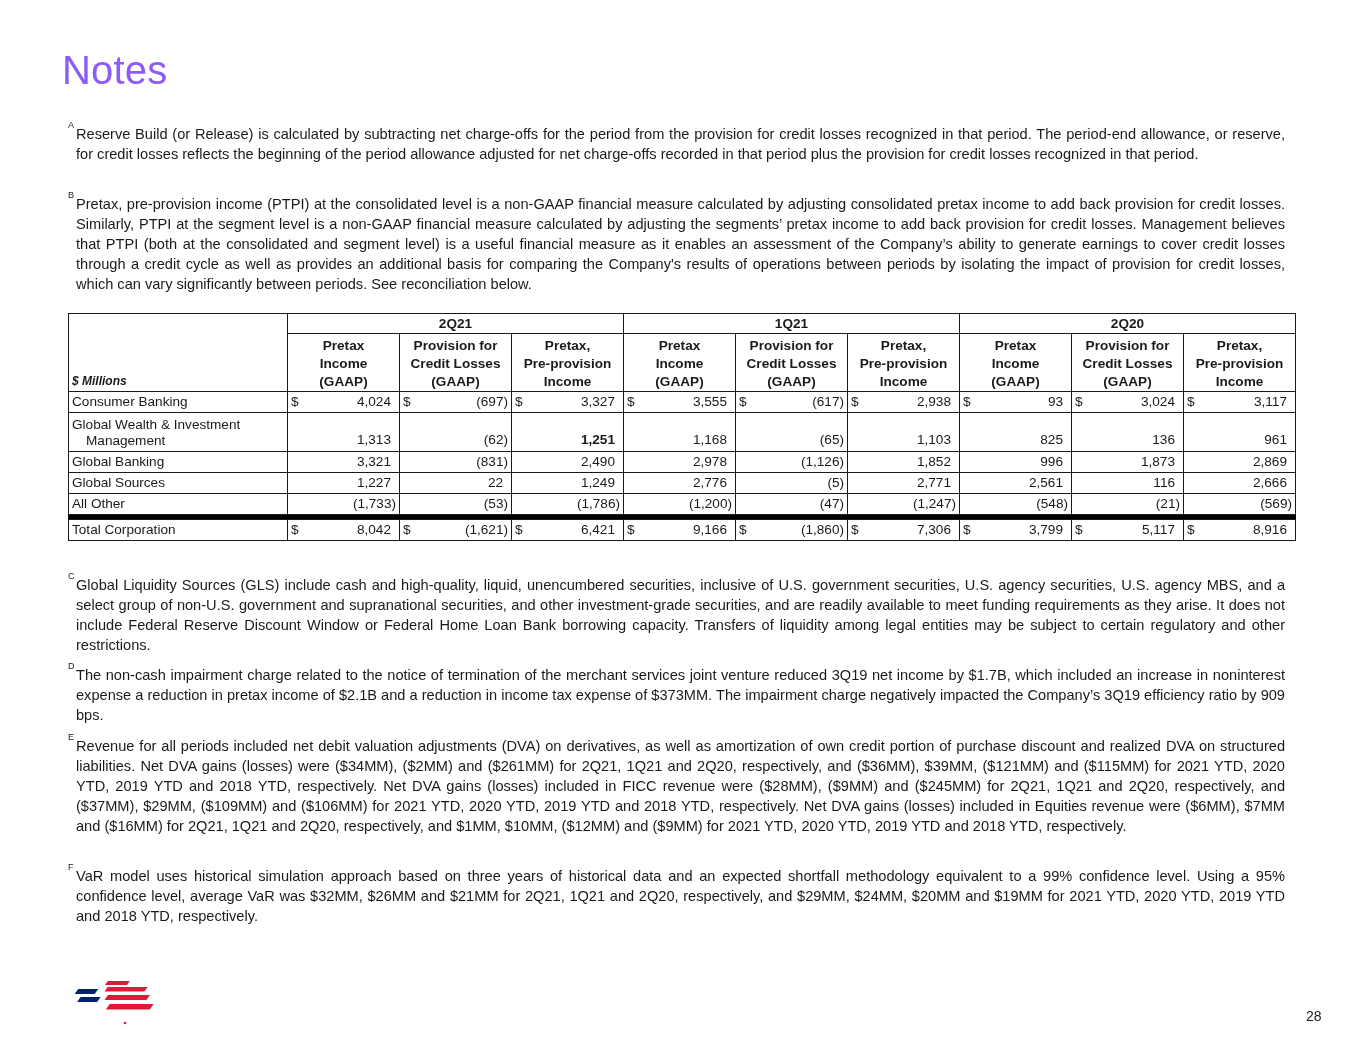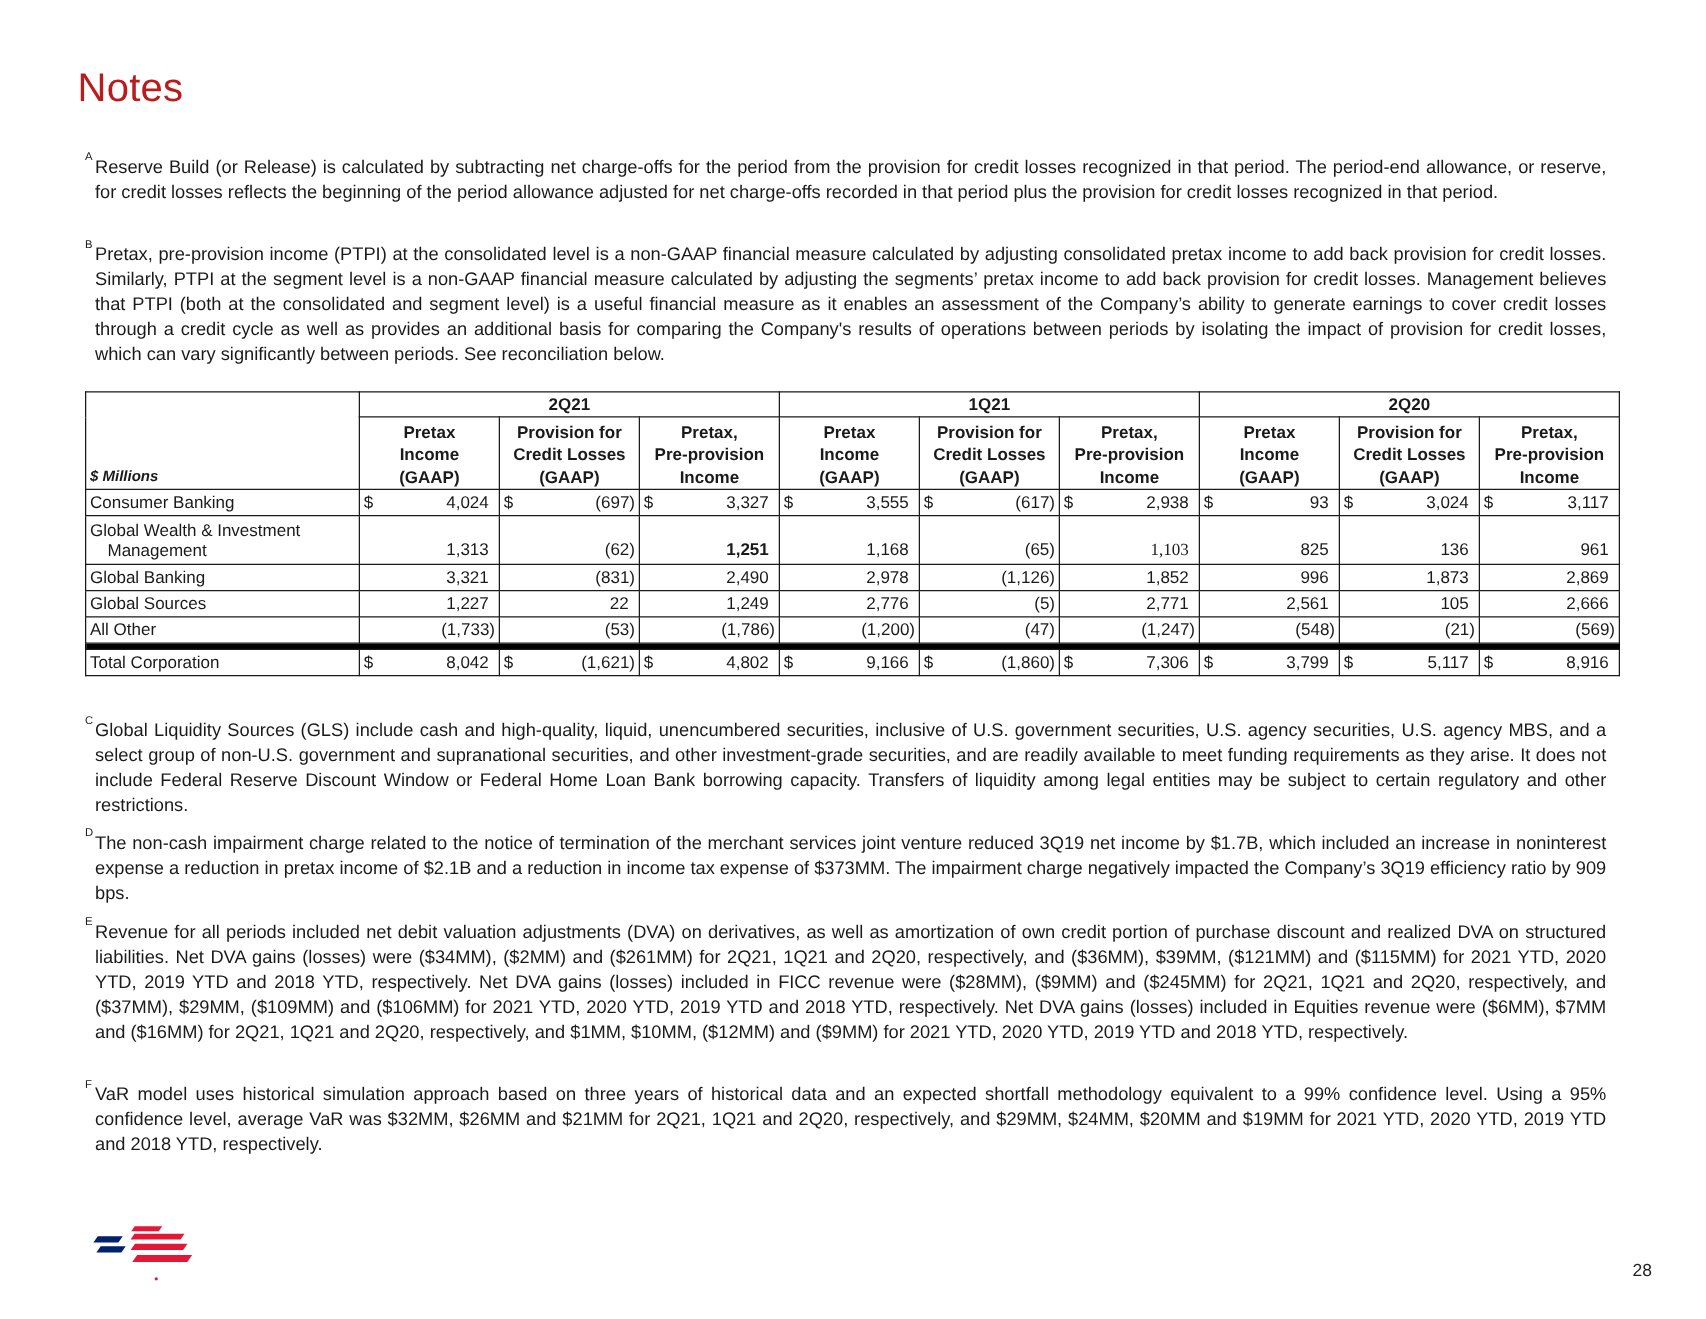--- a/index.html
+++ b/index.html
@@ -1,19 +1,19 @@
 <!DOCTYPE html>
 <html><head>
 <meta charset="utf-8">
 <style>
   html, body { margin:0; padding:0; background:#ffffff; }
   body { width:1365px; height:1055px; position:relative; overflow:hidden;
          font-family:"Liberation Sans", "DejaVu Sans", sans-serif; color:#1a1a1a; }
-  .title { position:absolute; left:62px; top:46px; font-size:32px; font-weight:400;
-           letter-spacing:0.2px; color:#b91c1c; margin:0; line-height:48px; }
+  .title { position:absolute; left:62px; top:46px; font-size:40px; font-weight:400;
+           letter-spacing:0.2px; color:#8b5cf6; margin:0; line-height:48px; }
   .note { position:absolute; left:76px; width:1209px; font-size:14.6px; line-height:20px;
           text-align:justify; text-align-last:left; margin:0; color:#1a1a1a; }
   .note sup { position:absolute; left:-8px; top:-4px; font-size:9px; line-height:10px; }
   .note .txt { }
   #note-a { top:124px; }
   #note-b { top:194px; }
   #note-c { top:575px; }
   #note-d { top:665px; }
   #note-e { top:736px; }
   #note-f { top:866px; }
@@ -98,21 +98,21 @@
       <tr class="row tall">
         <td class="label">
           <span style="display: block;">Global Wealth &amp; Investment</span>
           <span class="indent">Management</span>
         </td>
         <td class="num"><span style="padding-right: 5px;">1,313</span></td>
         <td class="num"><span>(62)</span></td>
         <td class="num"><span style="padding-right: 5px; font-weight: bold;">1,251</span></td>
         <td class="num"><span style="padding-right: 5px;">1,168</span></td>
         <td class="num"><span>(65)</span></td>
-        <td class="num"><span style="padding-right: 5px; font-family: Liberation Serif, serif;">1,103</span></td>
+        <td class="num"><span style="padding-right: 5px;">1,103</span></td>
         <td class="num"><span style="padding-right: 5px;">825</span></td>
         <td class="num"><span style="padding-right: 5px;">136</span></td>
         <td class="num"><span style="padding-right: 5px; margin-left: 28px;">961</span></td>
       </tr>
       <tr class="row">
         <td class="label"><span>Global Banking</span></td>
         <td class="num"><span style="padding-right: 5px;">3,321</span></td>
         <td class="num"><span>(831)</span></td>
         <td class="num"><span style="padding-right: 5px;">2,490</span></td>
         <td class="num"><span style="padding-right: 5px;">2,978</span></td>
@@ -124,21 +124,21 @@
       </tr>
       <tr class="row">
         <td class="label"><span>Global Sources</span></td>
         <td class="num"><span style="padding-right: 5px;">1,227</span></td>
         <td class="num"><span style="padding-right: 5px;">22</span></td>
         <td class="num"><span style="padding-right: 5px;">1,249</span></td>
         <td class="num"><span style="padding-right: 5px;">2,776</span></td>
         <td class="num"><span>(5)</span></td>
         <td class="num"><span style="padding-right: 5px;">2,771</span></td>
         <td class="num"><span style="padding-right: 5px;">2,561</span></td>
-        <td class="num"><span style="padding-right: 5px;">105</span></td>
+        <td class="num"><span style="padding-right: 5px;">116</span></td>
         <td class="num"><span style="padding-right: 5px;">2,666</span></td>
       </tr>
       <tr class="row">
         <td class="label"><span>All Other</span></td>
         <td class="num"><span>(1,733)</span></td>
         <td class="num"><span>(53)</span></td>
         <td class="num"><span>(1,786)</span></td>
         <td class="num"><span>(1,200)</span></td>
         <td class="num"><span>(47)</span></td>
         <td class="num"><span>(1,247)</span></td>
@@ -146,21 +146,21 @@
         <td class="num"><span>(21)</span></td>
         <td class="num"><span>(569)</span></td>
       </tr>
       <tr class="sep">
         <td colspan="10"></td>
       </tr>
       <tr class="row">
         <td class="label"><span>Total Corporation</span></td>
         <td class="num"><span class="cur">$</span><span style="padding-right: 5px;">8,042</span></td>
         <td class="num"><span class="cur">$</span><span>(1,621)</span></td>
-        <td class="num"><span class="cur">$</span><span style="padding-right: 5px;">4,802</span></td>
+        <td class="num"><span class="cur">$</span><span style="padding-right: 5px;">6,421</span></td>
         <td class="num"><span class="cur">$</span><span style="padding-right: 5px;">9,166</span></td>
         <td class="num"><span class="cur">$</span><span>(1,860)</span></td>
         <td class="num"><span class="cur">$</span><span style="padding-right: 5px;">7,306</span></td>
         <td class="num"><span class="cur">$</span><span style="padding-right: 5px;">3,799</span></td>
         <td class="num"><span class="cur">$</span><span style="padding-right: 5px;">5,117</span></td>
         <td class="num"><span class="cur">$</span><span style="padding-right: 5px;">8,916</span></td>
       </tr>
     </tbody>
 </table>
 

